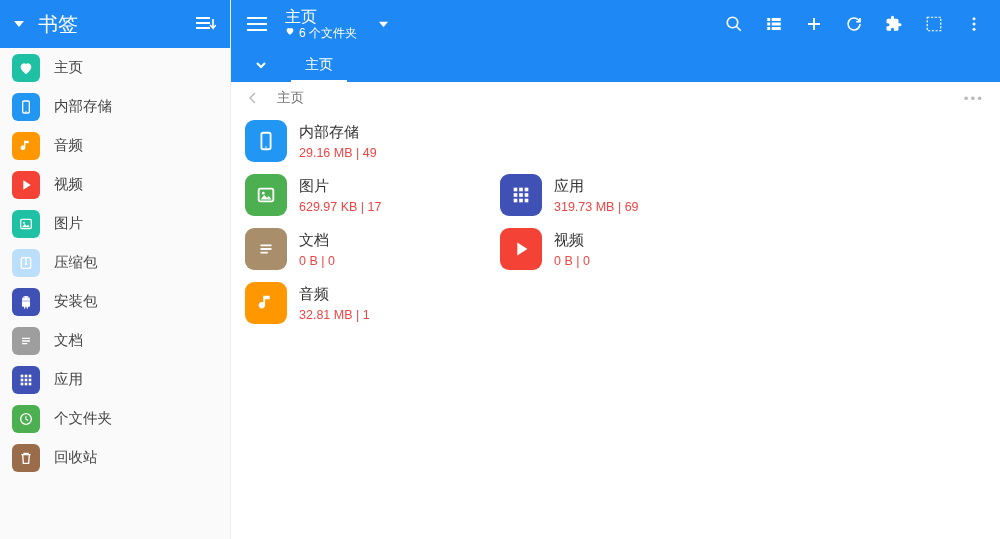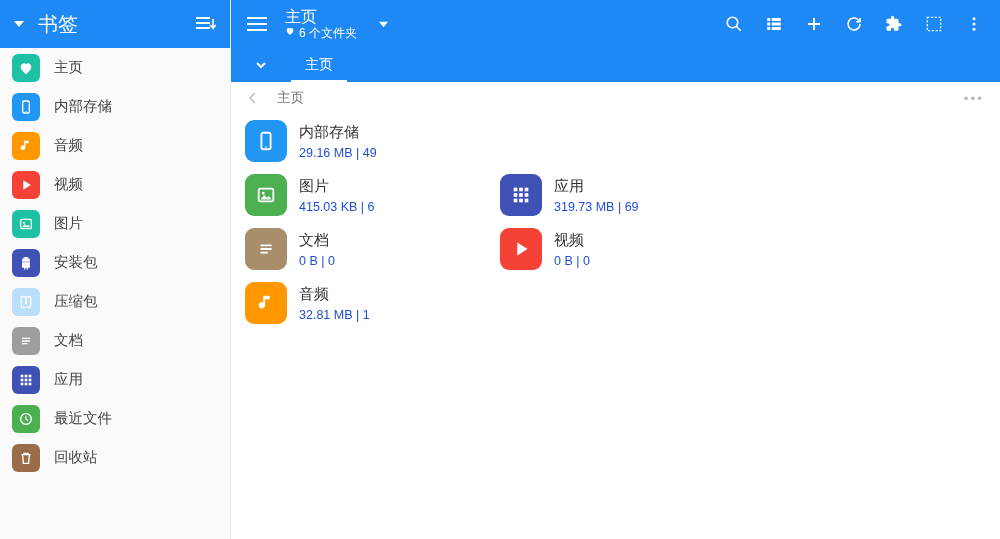--- a/index.html
+++ b/index.html
@@ -39,21 +39,21 @@
   .breadcrumb { height: 32px; display: flex; align-items: center; padding: 0 16px; color: #777; font-size: 13.5px; }
   .breadcrumb .back { color: #bbb; margin-right: 18px; display: flex; }
   .breadcrumb .dots { margin-left: auto; color: #bbb; letter-spacing: 2px; cursor: pointer; }
 
   .content { flex: 1; padding: 0 8px 8px 8px; }
   .row1 { display: flex; }
   .tile { display: flex; align-items: flex-start; padding: 6px 6px; width: 255px; cursor: pointer; }
   .tile .icon-box { width: 42px; height: 42px; border-radius: 9px; display: flex; align-items: center; justify-content: center; color: #fff; margin-right: 12px; flex: none; }
   .tile .txt { display: flex; flex-direction: column; padding-top: 2px; }
   .tile .name { font-size: 15px; color: #333; font-weight: 500; line-height: 20px; }
-  .tile .meta { font-size: 12.5px; color: #1d4ed8; margin-top: 4px; }
+  .tile .meta { font-size: 12.5px; color: #ef4444; margin-top: 4px; }
 
   .grid { display: flex; flex-wrap: wrap; }
 
   
   .bg-teal   { background: #1fc1a5; }
   .bg-blue   { background: #2196f3; }
   .bg-orange { background: #ff9800; }
   .bg-red    { background: #f44336; }
   .bg-green  { background: #4caf50; }
   .bg-indigo { background: #3f51b5; }
@@ -120,36 +120,36 @@
         <span class="icon-box bg-teal">
           <svg width="16" height="16" viewBox="0 0 24 24">
             <rect x="4" y="5" width="16" height="14" rx="2" fill="none" stroke="#fff" stroke-width="2"></rect>
             <circle cx="9" cy="10" r="1.5" fill="#fff"></circle>
             <path fill="#fff" d="M6 17l4-5 3 3 2-2 3 4z"></path>
           </svg>
         </span>
         <span class="label">图片</span>
       </div>
       <div class="sidebar-item">
-        <span class="icon-box bg-indigo">
-          <svg width="16" height="16" viewBox="0 0 24 24">
-            <path fill="#fff" d="M6 9a6 6 0 0 1 12 0v1H6zM9 6.5a.8.8 0 1 0 0-1.6.8.8 0 0 0 0 1.6zm6 0a.8.8 0 1 0 0-1.6.8.8 0 0 0 0 1.6zM6 11h12v7a1 1 0 0 1-1 1h-2v2a1 1 0 1 1-2 0v-2h-2v2a1 1 0 1 1-2 0v-2H7a1 1 0 0 1-1-1z"></path>
-          </svg>
-        </span>
-        <span class="label">安装包</span>
-      </div>
-      <div class="sidebar-item">
         <span class="icon-box bg-paleblue">
           <svg width="16" height="16" viewBox="0 0 24 24">
             <rect x="5" y="4" width="14" height="16" rx="2" fill="none" stroke="#fff" stroke-width="2"></rect>
             <path stroke="#fff" stroke-width="2" d="M12 4v8"></path>
             <rect x="10.5" y="12" width="3" height="3" fill="#fff"></rect>
           </svg>
         </span>
         <span class="label">压缩包</span>
+      </div>
+      <div class="sidebar-item">
+        <span class="icon-box bg-indigo">
+          <svg width="16" height="16" viewBox="0 0 24 24">
+            <path fill="#fff" d="M6 9a6 6 0 0 1 12 0v1H6zM9 6.5a.8.8 0 1 0 0-1.6.8.8 0 0 0 0 1.6zm6 0a.8.8 0 1 0 0-1.6.8.8 0 0 0 0 1.6zM6 11h12v7a1 1 0 0 1-1 1h-2v2a1 1 0 1 1-2 0v-2h-2v2a1 1 0 1 1-2 0v-2H7a1 1 0 0 1-1-1z"></path>
+          </svg>
+        </span>
+        <span class="label">安装包</span>
       </div>
       <div class="sidebar-item">
         <span class="icon-box bg-grey">
           <svg width="16" height="16" viewBox="0 0 24 24">
             <path stroke="#fff" stroke-width="2" d="M6 8h12M6 12h12M6 16h8"></path>
           </svg>
         </span>
         <span class="label">文档</span>
       </div>
       <div class="sidebar-item">
@@ -170,21 +170,21 @@
         </span>
         <span class="label">应用</span>
       </div>
       <div class="sidebar-item">
         <span class="icon-box bg-green">
           <svg width="16" height="16" viewBox="0 0 24 24">
             <circle cx="12" cy="12" r="8" fill="none" stroke="#fff" stroke-width="2"></circle>
             <path stroke="#fff" stroke-width="2" d="M12 8v4l3 2"></path>
           </svg>
         </span>
-        <span class="label">最近文件</span>
+        <span class="label">个文件夹</span>
       </div>
       <div class="sidebar-item">
         <span class="icon-box bg-brown">
           <svg width="16" height="16" viewBox="0 0 24 24">
             <path fill="none" stroke="#fff" stroke-width="2" d="M5 7h14M9 7V5h6v2M7 7l1 13h8l1-13"></path>
           </svg>
         </span>
         <span class="label">回收站</span>
       </div>
     </div>
@@ -302,21 +302,21 @@
         <div class="tile">
     <span class="icon-box bg-green">
             <svg width="22" height="22" viewBox="0 0 24 24">
               <rect x="4" y="5" width="16" height="14" rx="2" fill="none" stroke="#fff" stroke-width="2"></rect>
               <circle cx="9" cy="10" r="1.5" fill="#fff"></circle>
               <path fill="#fff" d="M6 17l4-5 3 3 2-2 3 4z"></path>
             </svg>
           </span>
     <div class="txt">
       <span class="name">图片</span>
-      <span class="meta">415.03  KB | 6</span>
+      <span class="meta">629.97  KB | 17</span>
     </div>
   </div>
         <div class="tile">
     <span class="icon-box bg-indigo">
             <svg width="22" height="22" viewBox="0 0 24 24">
               <g fill="#fff">
                 <rect x="4" y="4" width="4" height="4"></rect>
                 <rect x="10" y="4" width="4" height="4"></rect>
                 <rect x="16" y="4" width="4" height="4"></rect>
                 <rect x="4" y="10" width="4" height="4"></rect>

